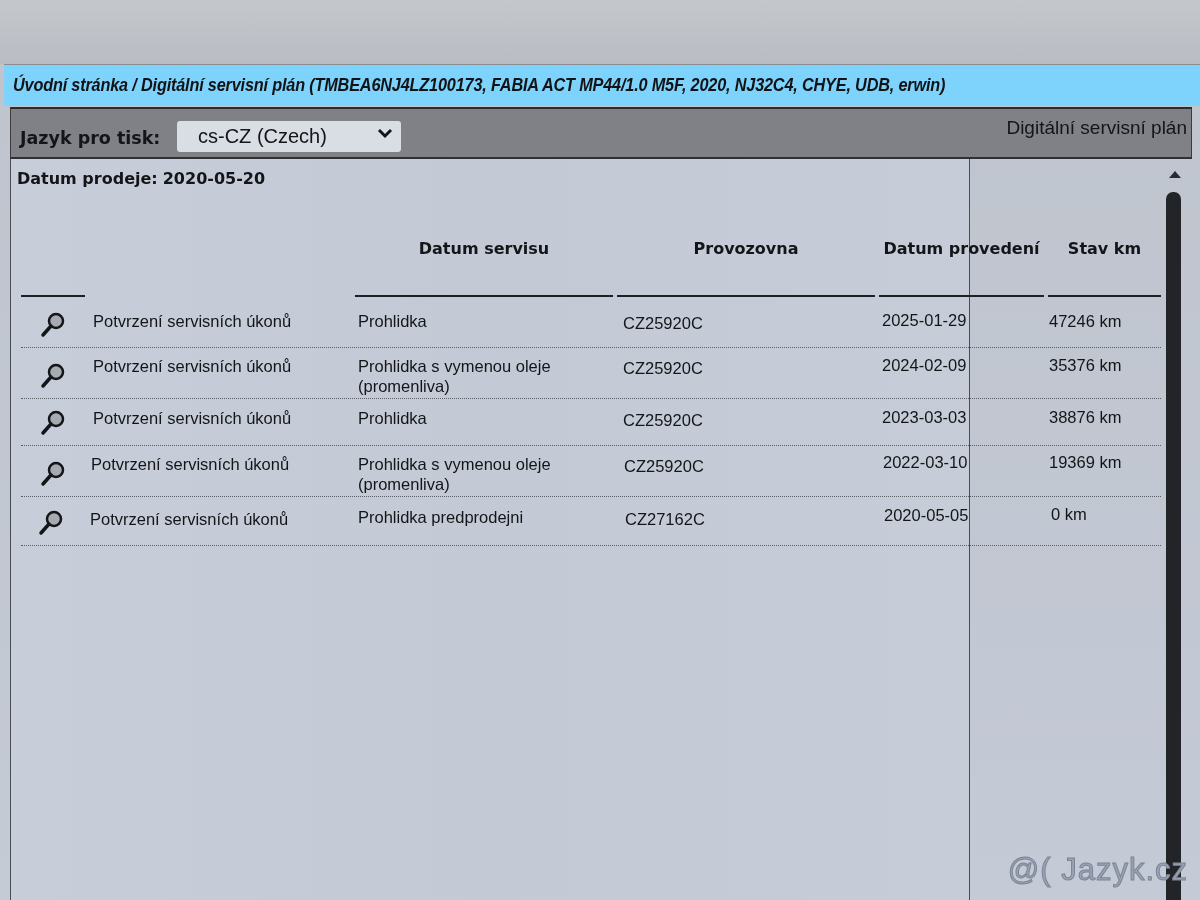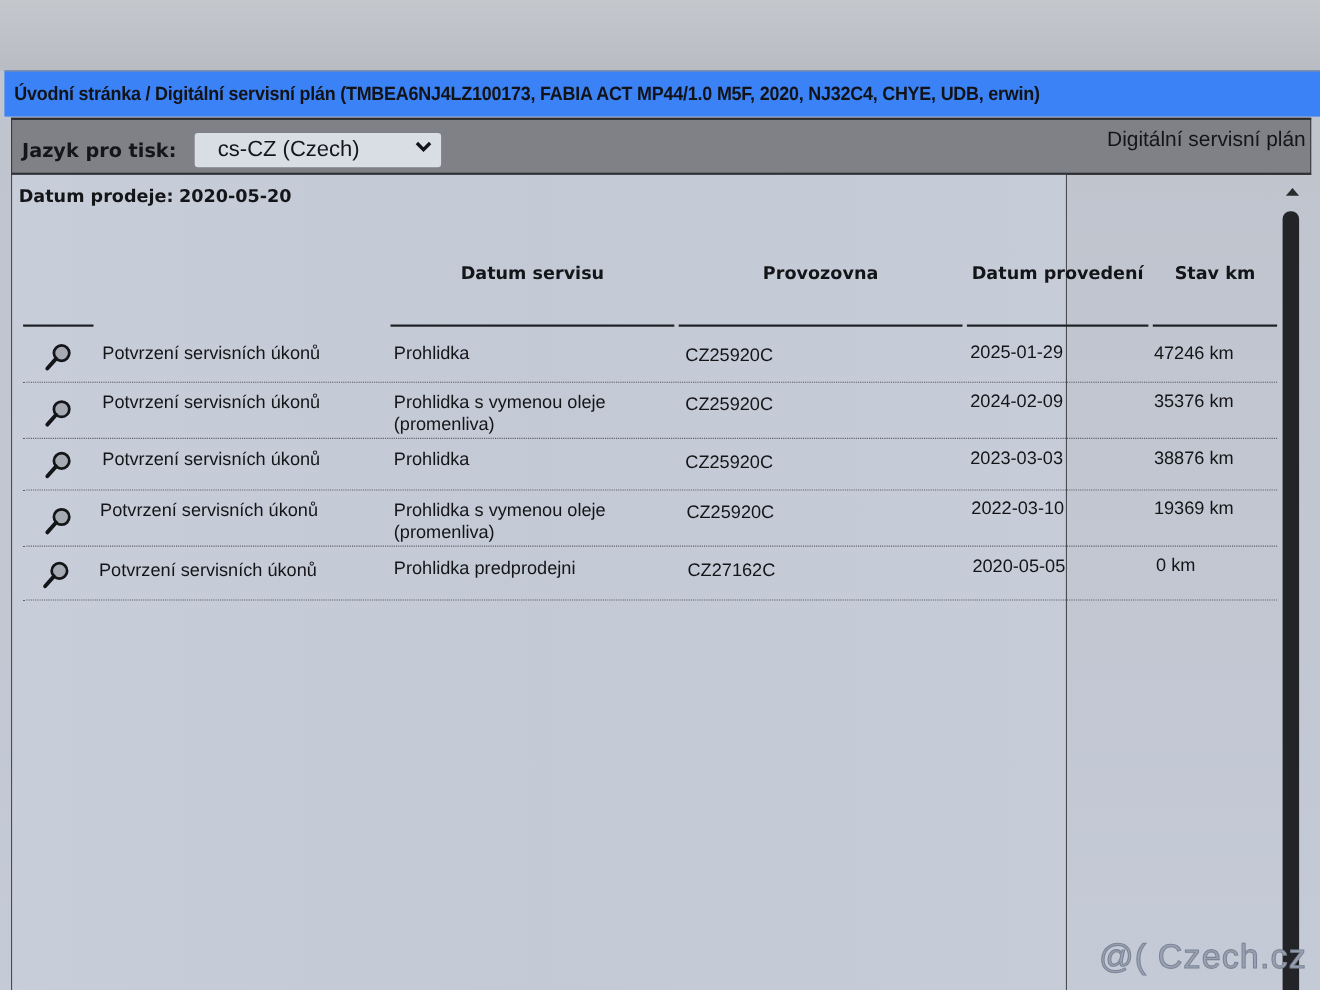--- a/index.html
+++ b/index.html
@@ -5,22 +5,22 @@
   html, body { margin: 0; padding: 0; }
   body {
     width: 1200px; height: 900px; overflow: hidden; position: relative;
     background: linear-gradient(180deg, #c9ccd3 0%, #bfc4cd 60px, #c4cad6 100%);
     font-family: "Liberation Sans", sans-serif; color: #16181c;
   }
   .page-top { position: absolute; left: 0; top: 0; width: 1200px; height: 64px;
     background: linear-gradient(180deg, #c4c7cc 0%, #b9bcc2 100%); }
   .breadcrumb-bar {
     position: absolute; left: 4px; top: 64px; width: 1196px; height: 42px;
-    background: #3b82f6; border-top: 1px solid #8a8c90;
-    display: flex; align-items: center; box-sizing: border-box; padding-left: 9px;
+    background: #7dd3fc; border-top: 1px solid #8a8c90;
+    display: flex; align-items: center; box-sizing: border-box; padding-left: 9px; font-style: italic;
   }
   .breadcrumb-bar span { font-weight: bold; font-size: 17.5px; color: #121316; letter-spacing: -0.2px; transform: scaleX(0.93); transform-origin: left center; white-space: nowrap; }
   .lang-bar {
     position: absolute; left: 10px; top: 107px; width: 1182px; height: 52px;
     background: #7f8186; border-top: 2px solid #2a2b2e; border-bottom: 2px solid #2e3033;
     border-left: 1px solid #3a3b3e; border-right: 1px solid #3a3b3e; box-sizing: border-box;
   }
   .lang-label { position: absolute; left: 9px; top: 19px; font-weight: bold; font-size: 17.5px; color: #141518; font-family: "DejaVu Sans", sans-serif; }
   .lang-select {
     position: absolute; left: 166px; top: 12px; width: 224px; height: 31px;
@@ -171,13 +171,13 @@
           <div>Prohlidka predprodejni</div>
           <div></div>
         </div>
       <div class="cell" style="left:604px;top:12px">CZ27162C</div>
       <div class="cell" style="left:863px;top:8px">2020-05-05</div>
       <div class="cell" style="left:1030px;top:7px">0 km</div>
     </div>
   </div>
 </div>
 
-<div class="watermark">@( Czech.cz</div>
+<div class="watermark">@( Jazyk.cz</div>
 
 </body></html>

